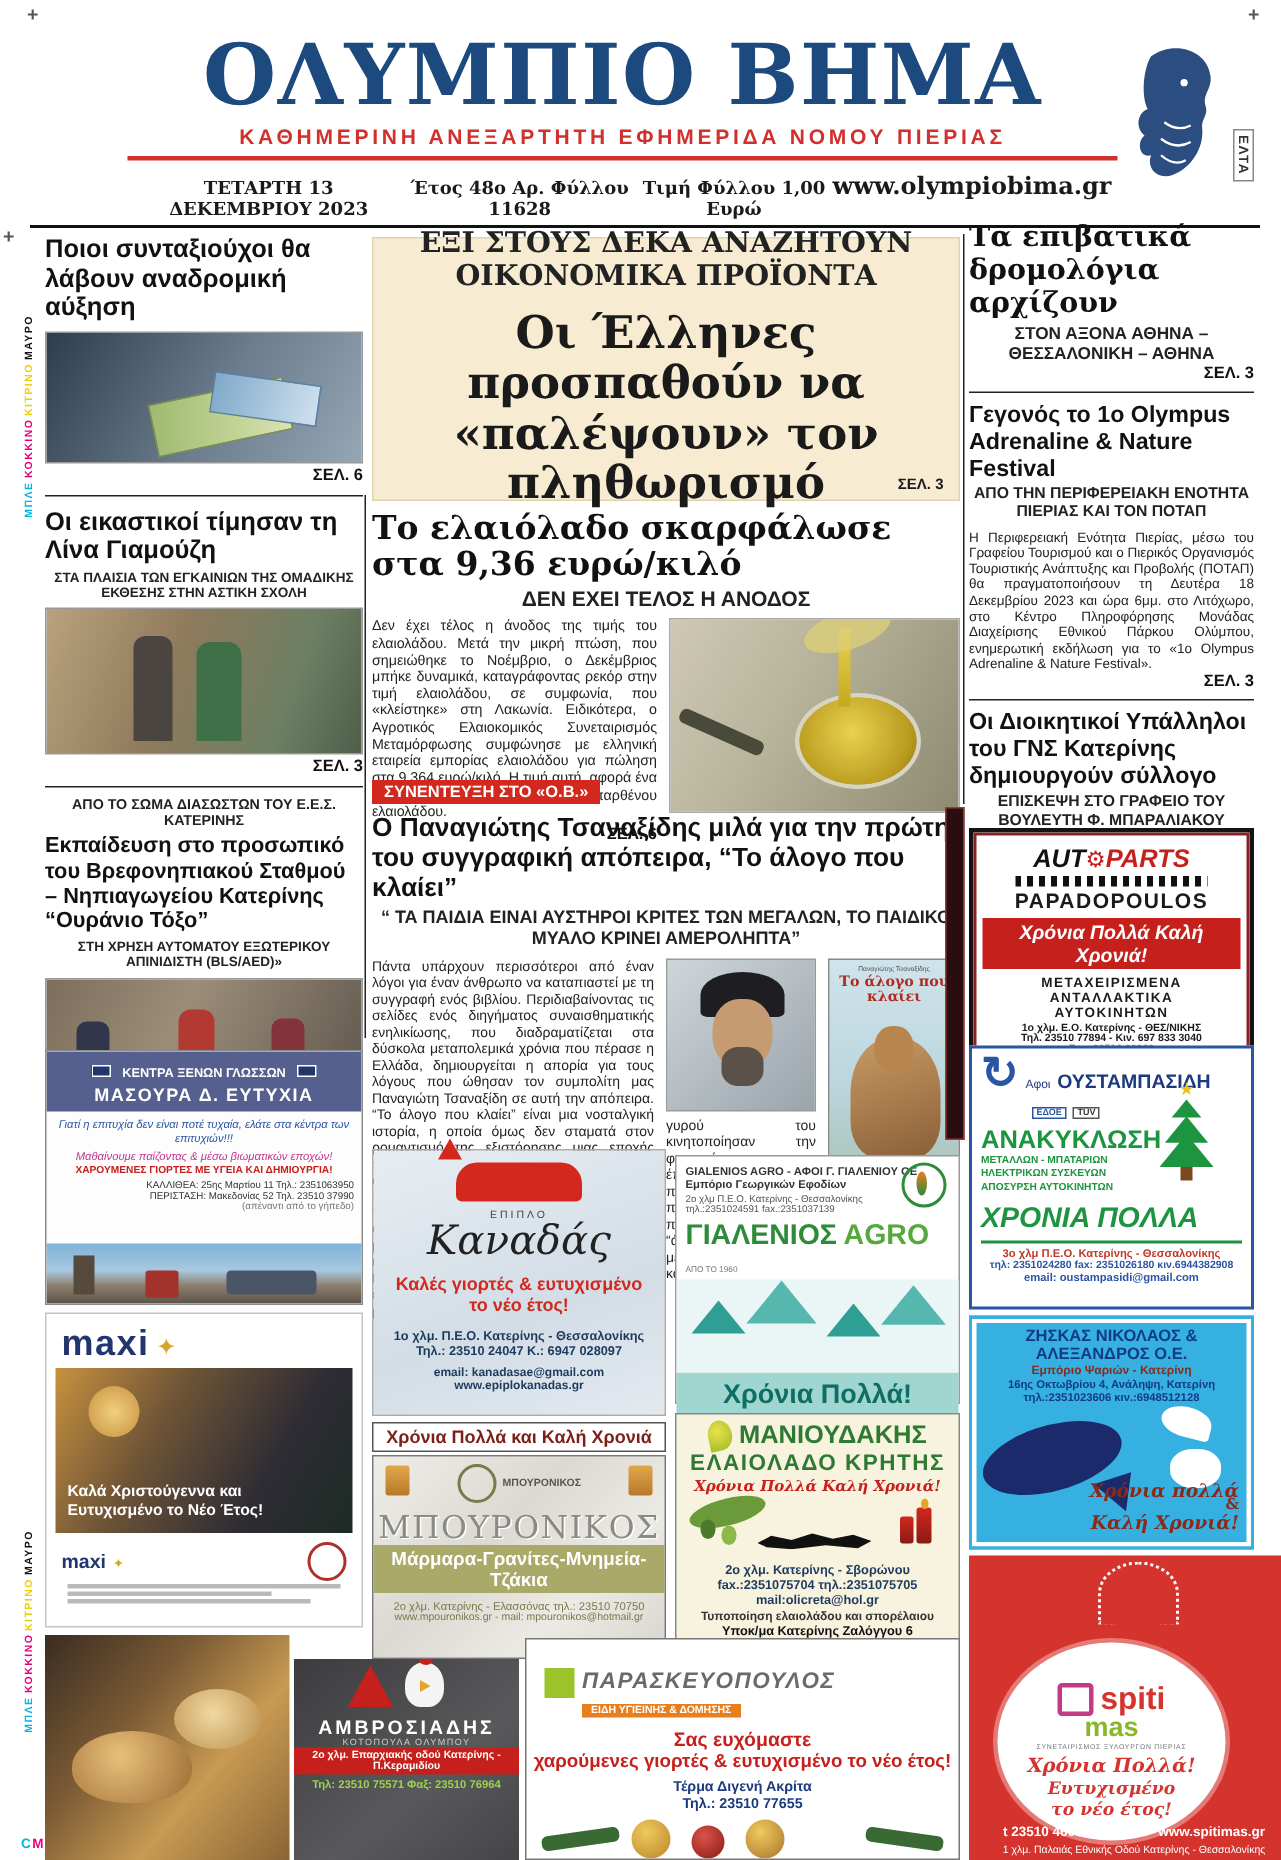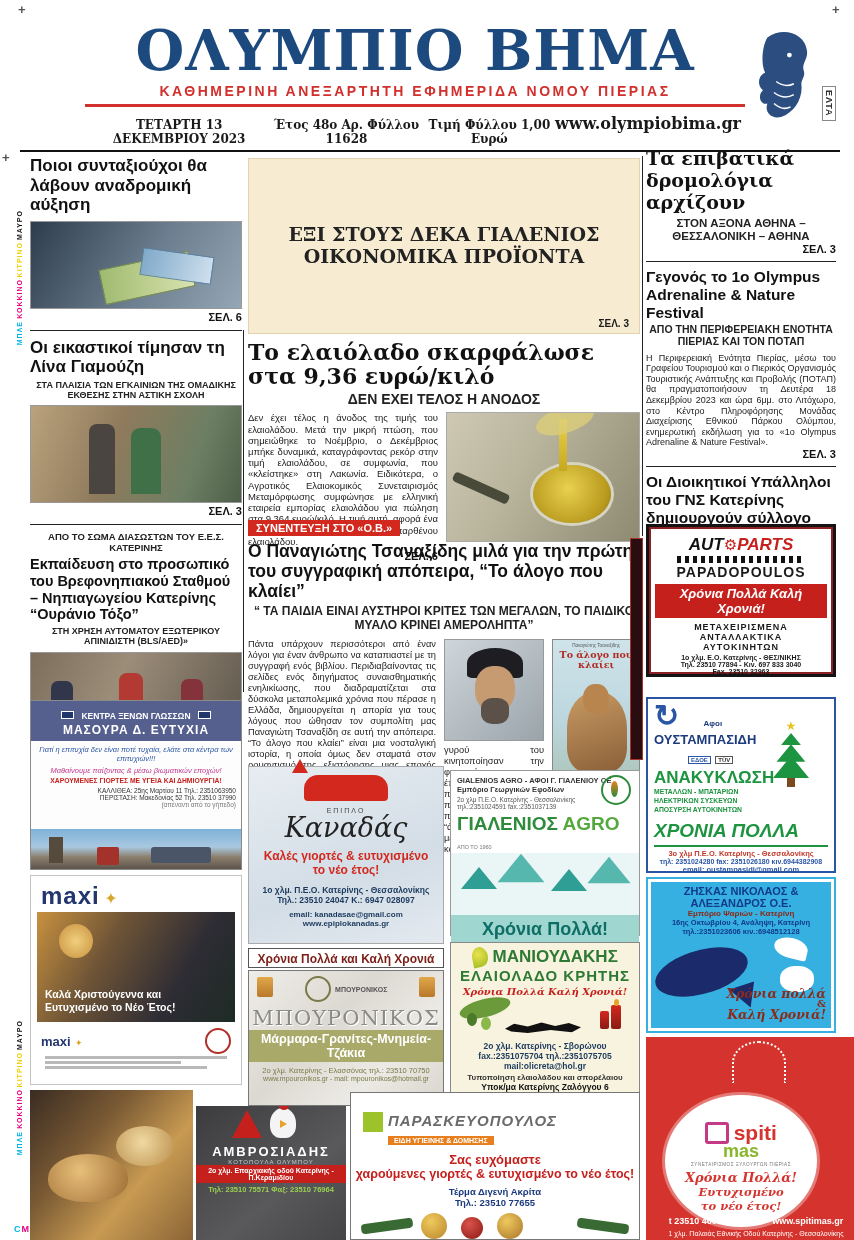--- a/index.html
+++ b/index.html
@@ -194,21 +194,22 @@
   </div>
 
   <div class="adbox" style="left:30px;top:1090px;width:163px;height:150px;background:linear-gradient(130deg,#3a2c22 0%,#7a5a34 35%,#c89a52 65%,#8a6436 100%);">
     <div class="abs" style="left:18px;top:64px;width:80px;height:48px;border-radius:50% 50% 45% 45%;background:radial-gradient(circle at 40% 35%,#e8bf7a,#9c6b32);"></div>
     <div class="abs" style="left:86px;top:36px;width:58px;height:40px;border-radius:50%;background:radial-gradient(circle at 45% 40%,#f0d9a2,#b98d4a);"></div>
   </div>
 
   <div class="abs" style="left:248px;top:156px;width:392px;height:950px;">
 
     <div class="lead-box">
-      <div class="lead-kicker">ΕΞΙ ΣΤΟΥΣ ΔΕΚΑ ΓΙΑΛΕΝΙΟΣ ΟΙΚΟΝΟΜΙΚΑ ΠΡΟΪΟΝΤΑ</div>
+      <div class="lead-kicker">ΕΞΙ ΣΤΟΥΣ ΔΕΚΑ ΑΝΑΖΗΤΟΥΝ ΟΙΚΟΝΟΜΙΚΑ ΠΡΟΪΟΝΤΑ</div>
+      <div class="lead-head">Οι Έλληνες προσπαθούν να «παλέψουν» τον πληθωρισμό</div>
       <div class="lead-tag">ΣΕΛ. 3</div>
     </div>
 
     <div class="abs" style="left:0;top:184px;width:392px;">
       <div class="atitle serif" style="font-size:22px;line-height:1.1;">Το ελαιόλαδο σκαρφάλωσε στα 9,36 ευρώ/κιλό</div>
       <div class="asub" style="font-size:14px;margin-top:3px;">ΔΕΝ ΕΧΕΙ ΤΕΛΟΣ Η ΑΝΟΔΟΣ</div>
       <div style="display:flex;gap:8px;margin-top:5px;">
         <div style="width:190px;">
           <div class="abody">Δεν έχει τέλος η άνοδος της τιμής του ελαιολάδου. Μετά την μικρή πτώση, που σημειώθηκε το Νοέμβριο, ο Δεκέμβριος μπήκε δυναμικά, καταγράφοντας ρεκόρ στην τιμή ελαιολάδου, σε συμφωνία, που «κλείστηκε» στη Λακωνία. Ειδικότερα, ο Αγροτικός Ελαιοκομικός Συνεταιρισμός Μεταμόρφωσης συμφώνησε με ελληνική εταιρεία εμπορίας ελαιολάδου για πώληση στα 9,364 ευρώ/κιλό. Η τιμή αυτή, αφορά ένα βυτίο (περίπου 20 τόνοι) έξτρα παρθένου ελαιολάδου.</div>
           <div class="ptag" style="margin-top:3px;">ΣΕΛ. 6</div>
@@ -382,21 +383,21 @@
     </div>
     <div class="divH" style="margin:6px 0;"></div>
     <div>
       <div class="atitle" style="font-size:15.5px;">Οι Διοικητικοί Υπάλληλοι του ΓΝΣ Κατερίνης δημιουργούν σύλλογο</div>
       <div class="asub" style="font-size:10.5px;margin-top:2px;">ΕΠΙΣΚΕΨΗ ΣΤΟ ΓΡΑΦΕΙΟ ΤΟΥ ΒΟΥΛΕΥΤΗ Φ. ΜΠΑΡΑΛΙΑΚΟΥ</div>
       <div class="abody" style="font-size:9px;margin-top:5px;">Τα μέλη του Δ.Σ του Συλλόγου Διοικητικών Υπαλλήλων ΓΝ Κατερίνης-ΨΤ &amp; ΚΥ επισκέφθηκαν το Σάββατο 2-12-2023, στο γραφείο του, τον βουλευτή Πιερίας της Νέας Δημοκρατίας κ. Ξενοφώντα Μπαραλιάκο.</div>
       <div class="ptag">ΣΕΛ. 3</div>
     </div>
   </div>
 
-  <div class="adbox ap-outer" style="left:646px;top:524px;width:190px;height:153px;">
+  <div class="adbox ap-outer" style="left:646px;top:552px;width:190px;height:153px;">
     <div class="ap-inner">
       <div>
         <span style="font-size:17px;font-weight:bold;font-style:italic;color:#111;">AUT</span><span style="color:#c6201d;font-size:15px;">⚙</span><span style="font-size:17px;font-weight:bold;font-style:italic;color:#c6201d;">PARTS</span>
       </div>
       <div class="checker"></div>
       <div style="font-size:14px;font-weight:bold;letter-spacing:1px;">PAPADOPOULOS</div>
       <div class="ap-red">Χρόνια Πολλά Καλή Χρονιά!</div>
       <div style="font-size:9px;font-weight:bold;letter-spacing:1px;">ΜΕΤΑΧΕΙΡΙΣΜΕΝΑ</div>
       <div style="font-size:9px;font-weight:bold;letter-spacing:1px;">ΑΝΤΑΛΛΑΚΤΙΚΑ</div>
       <div style="font-size:9px;font-weight:bold;letter-spacing:1px;">ΑΥΤΟΚΙΝΗΤΩΝ</div>
@@ -404,21 +405,21 @@
       <div style="font-size:7px;font-weight:bold;">Τηλ. 23510 77894 - Κιν. 697 833 3040</div>
       <div style="font-size:7px;font-weight:bold;">Fax. 23510 32963</div>
       <div style="font-size:7px;font-weight:bold;">e-mail: ninos12pap@hotmail.com</div>
 
     </div>
   </div>
 
   <div class="adbox rc-box" style="left:646px;top:697px;width:190px;height:176px;">
     <div style="position:relative;">
       <span style="font-size:30px;font-weight:bold;color:#2a55a5;line-height:.8;">↻</span>
-      <span style="font-size:8px;color:#1c3a7e;font-weight:bold;margin-left:20px;">Αφοι</span>
+      <span style="font-size:8px;color:#1c3a7e;font-weight:normal;">Αφοι</span>
       <span style="font-size:13px;font-weight:bold;color:#1c3a7e;">ΟΥΣΤΑΜΠΑΣΙΔΗ</span>
       <div style="margin-left:34px;">
         <span style="font-size:6px;border:1px solid #2a55a5;color:#2a55a5;padding:0 2px;font-weight:bold;">ΕΔΟΕ</span>
         <span style="font-size:6px;border:1px solid #555;color:#333;padding:0 2px;font-weight:bold;">TÜV</span>
       </div>
       
       <div class="abs" style="right:2px;top:16px;width:70px;">
         <div style="color:#e8c21e;text-align:center;font-size:12px;line-height:1;">★</div>
         <div class="tree-tri" style="transform:scale(.55);margin:-4px auto;"></div>
         <div class="tree-tri" style="transform:scale(.8);margin:-8px auto;"></div>

